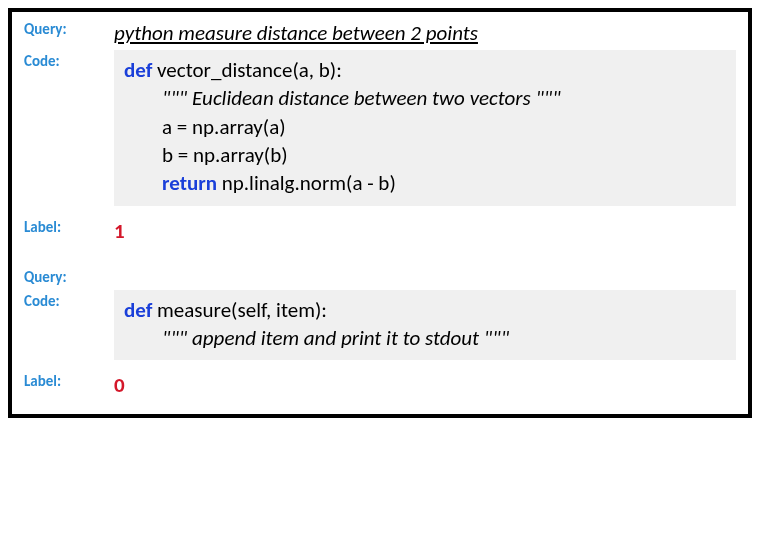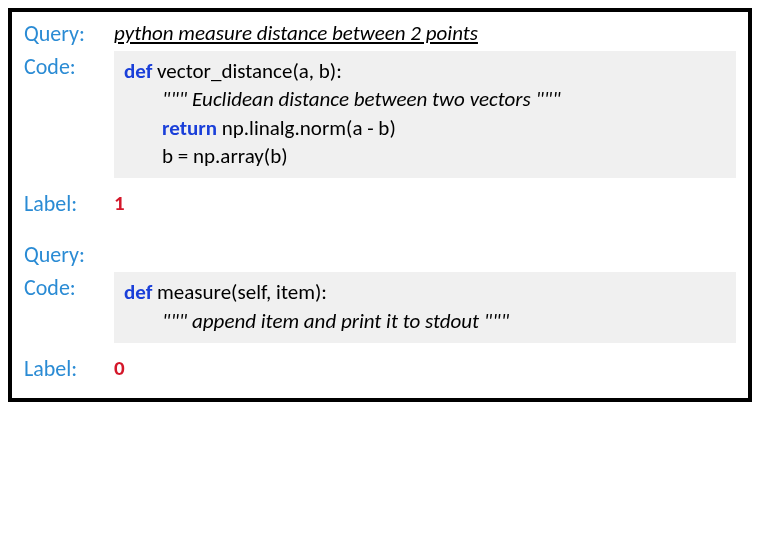--- a/index.html
+++ b/index.html
@@ -18,22 +18,22 @@
       background: #ffffff;
       padding: 6px 12px 12px 12px;
     }
     .row {
       display: flex;
       align-items: flex-start;
       margin-bottom: 4px;
     }
     .field-label {
       color: #2a8bd4;
-      font-weight: normal;
-      font-size: 22px;
+      font-weight: bold;
+      font-size: 15px;
       width: 90px;
       flex-shrink: 0;
       padding-top: 2px;
     }
     .query-text {
       font-weight: normal;
       font-style: italic;
       font-size: 21px;
       text-decoration: underline;
       color: #000000;
@@ -79,22 +79,23 @@
   <div class="row">
     <div class="field-label">Query:</div>
     <div class="query-text">python measure distance between 2 points</div>
   </div>
 
   <div class="row">
     <div class="field-label">Code:</div>
     <div class="code-block">
       <div class="code-line"><span class="kw">def</span><span> vector_distance(a, b):</span></div>
       <div class="code-line indent1 docstring">""" Euclidean distance between two vectors """</div>
+      <div class="code-line indent1">a = np.array(a)</div>
+      <div class="code-line indent1">b = np.array(b)</div>
       <div class="code-line indent1"><span class="kw">return</span><span> np.linalg.norm(a - b)</span></div>
-      <div class="code-line indent1">b = np.array(b)</div>
     </div>
   </div>
 
   <div class="row">
     <div class="field-label">Label:</div>
     <div class="label-value">1</div>
   </div>
 
   <div class="spacer"></div>
 

